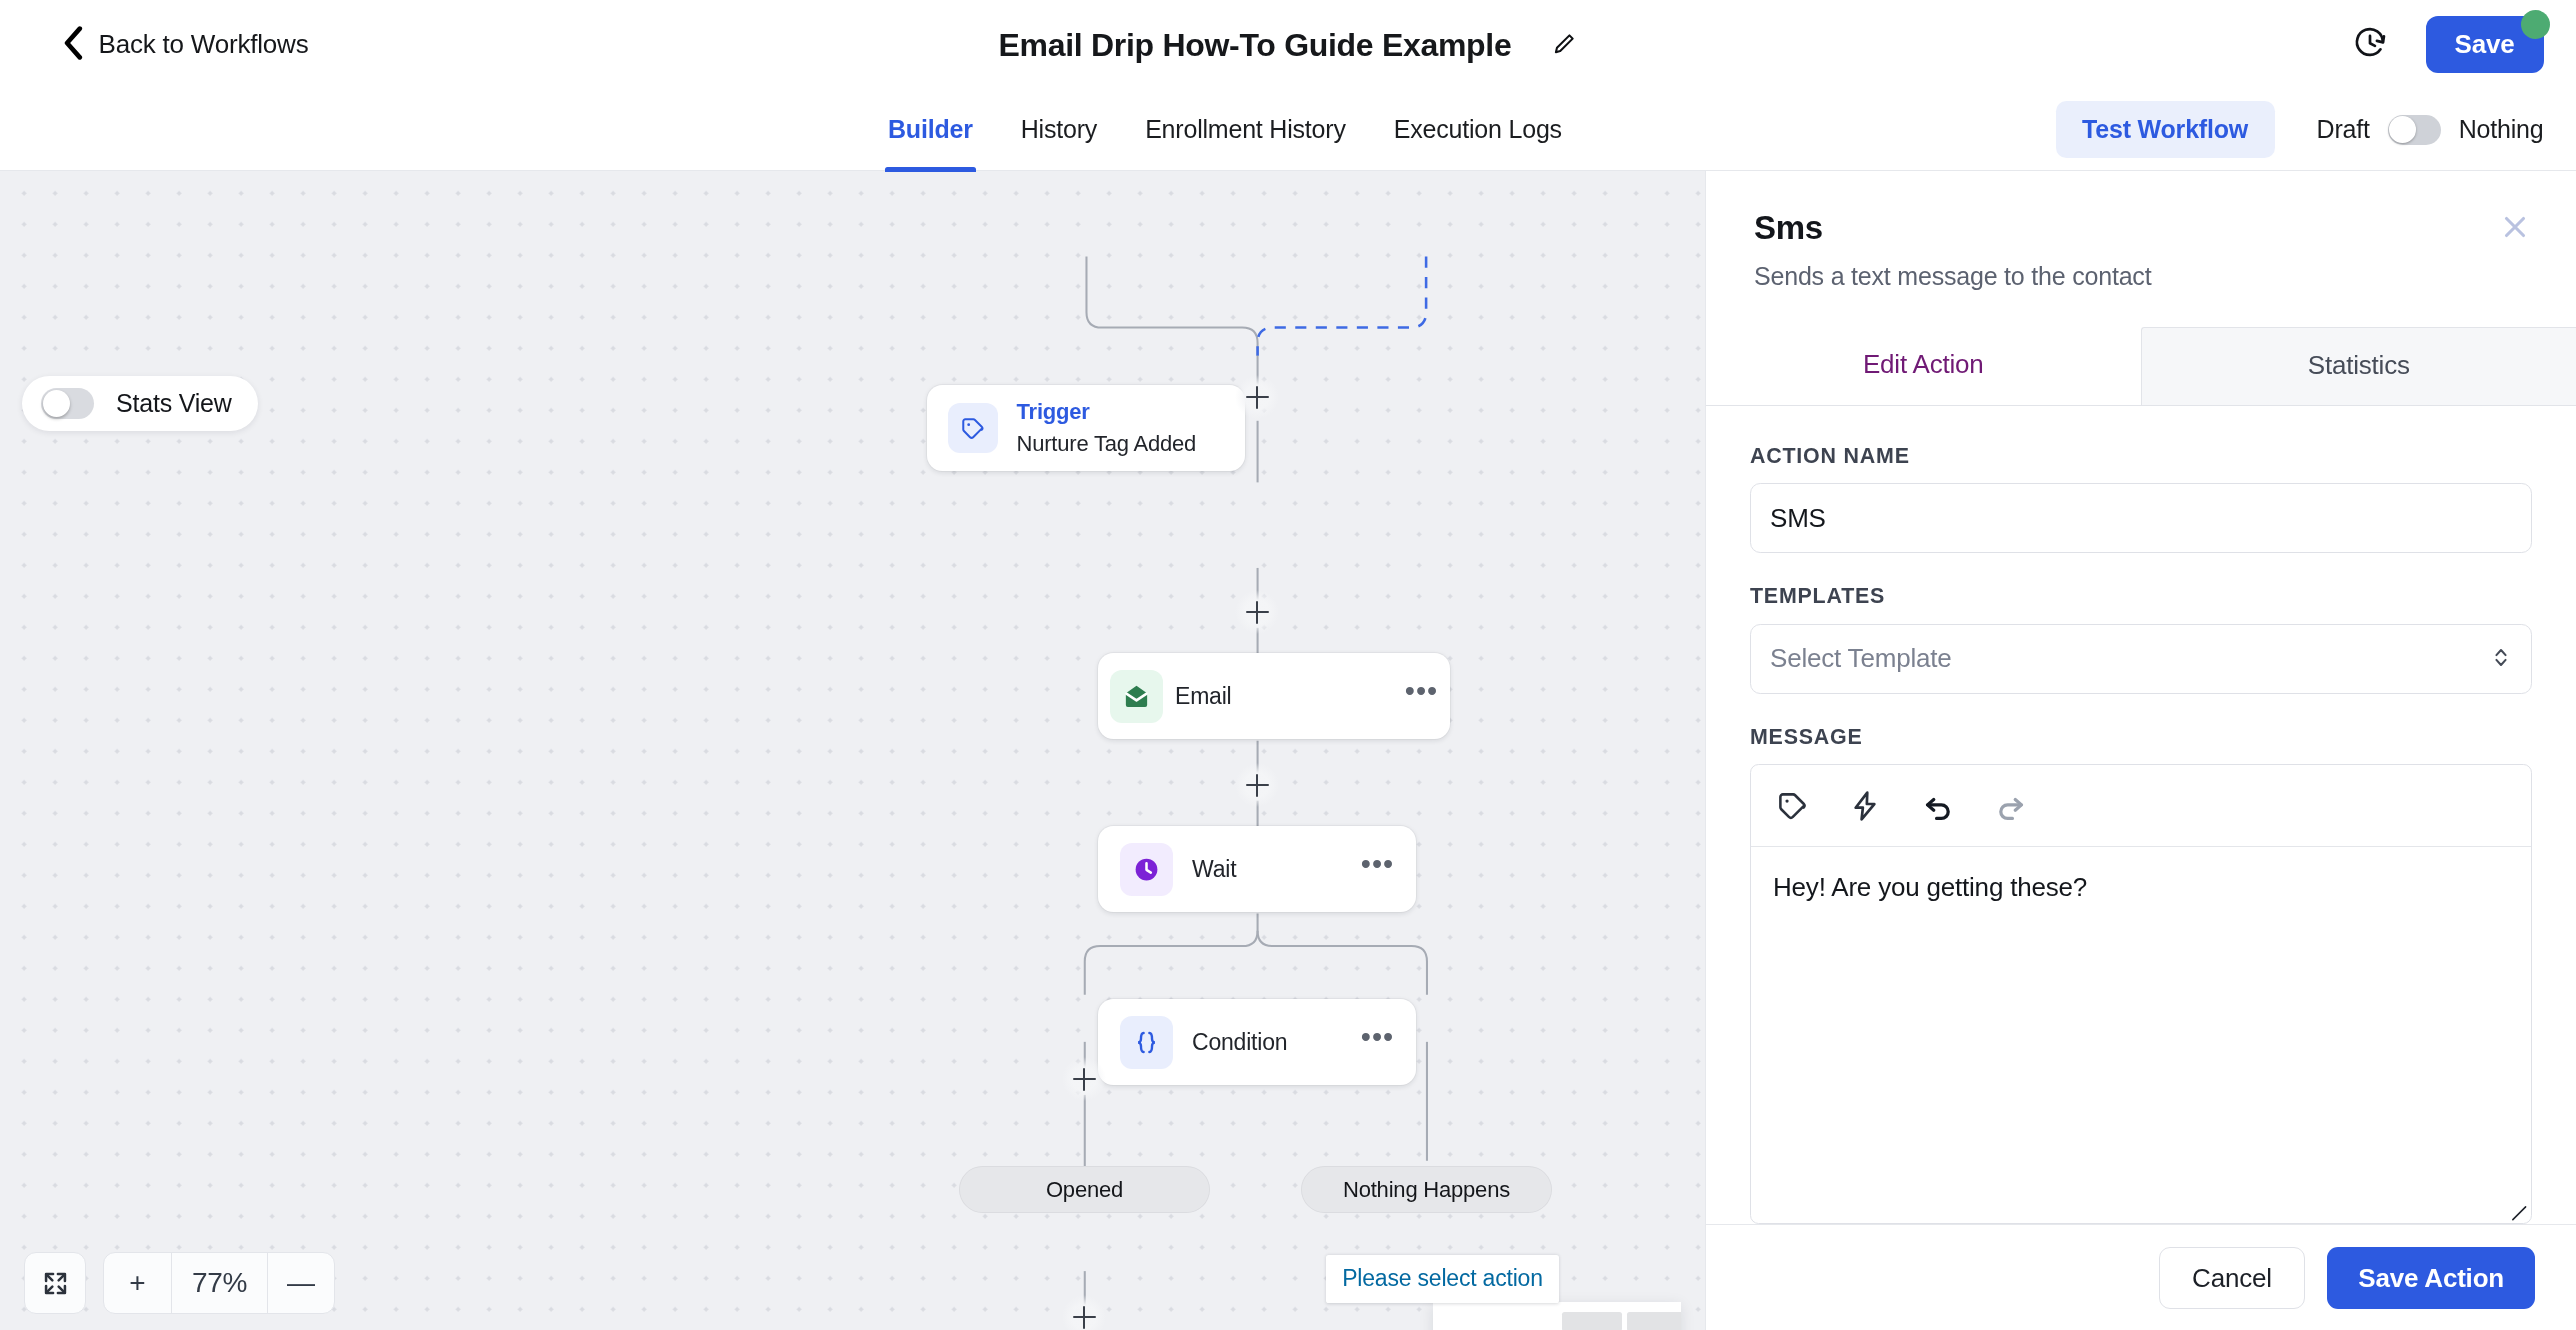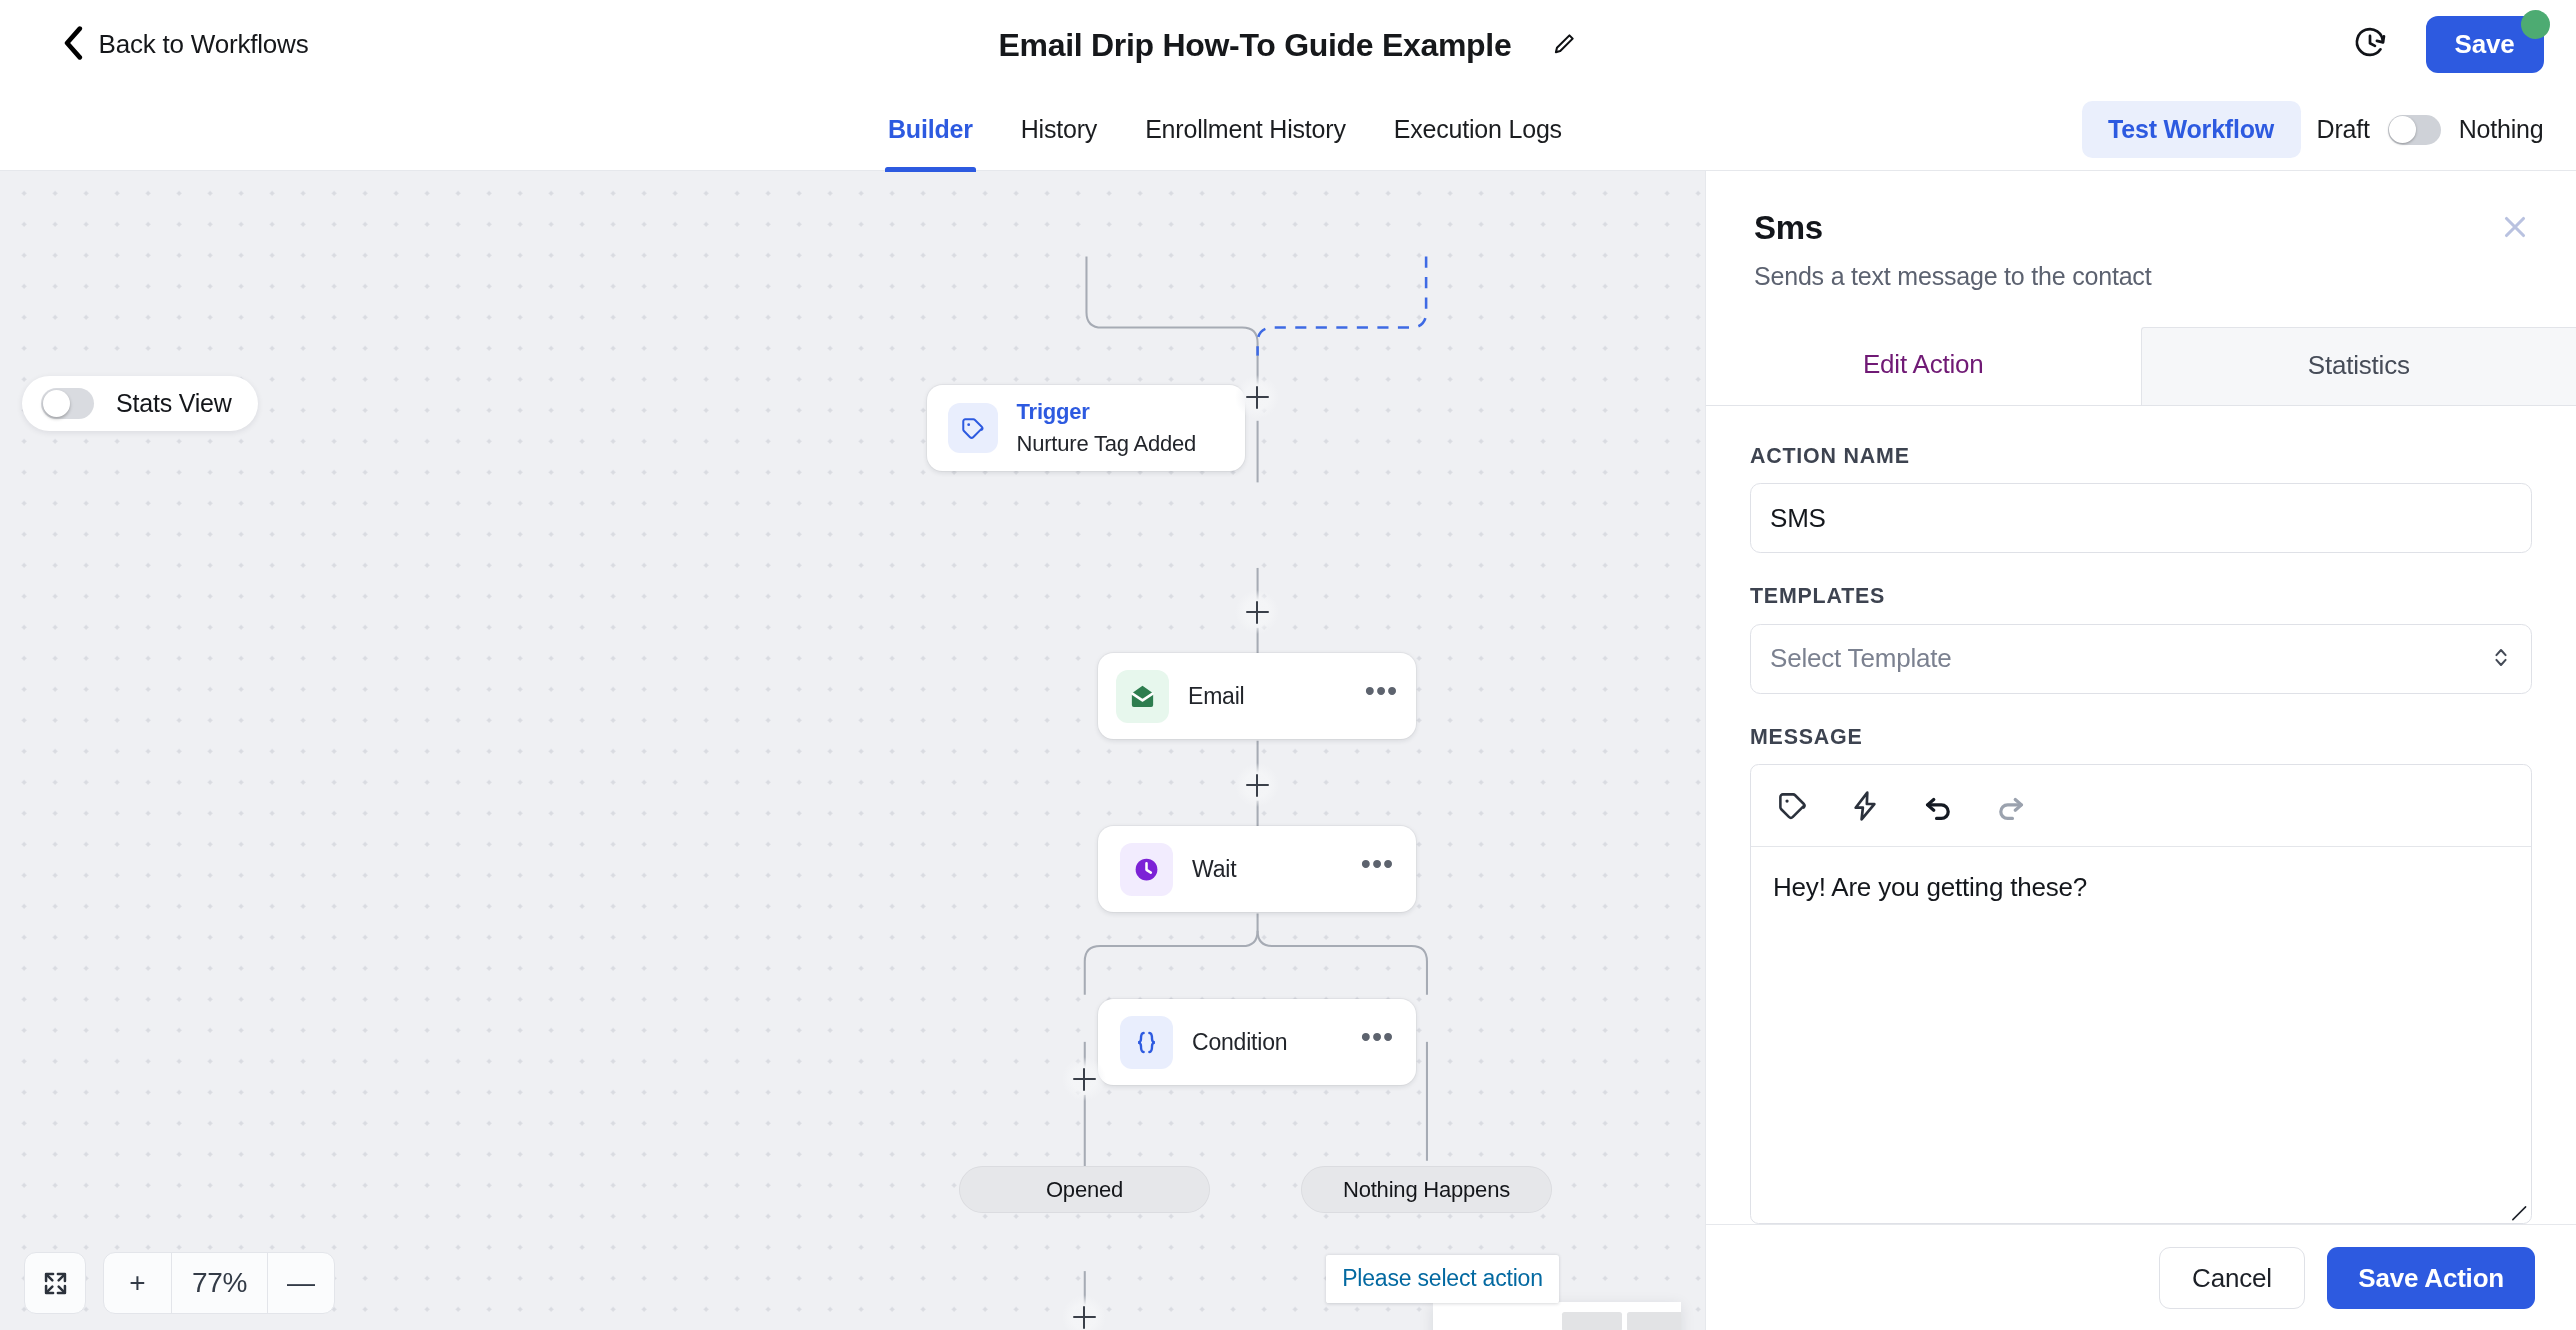--- a/index.html
+++ b/index.html
@@ -59,21 +59,21 @@
     font-size: 25px; color: #1b1d20; cursor: pointer; position: relative;
     letter-spacing: -0.2px;
   }
   .tab.active { color: #2d5ae0; font-weight: 700; }
   .tab.active::after {
     content: ""; position: absolute; left: 20.5px; right: 20.5px; bottom: -1.7px;
     height: 5.1px; background: #2d5ae0; border-radius: 2.6px 2.6px 0 0;
   }
   .tabbar-right {
     margin-left: auto; margin-right: 32.5px;
-    display: flex; align-items: center; gap: 16px;
+    display: flex; align-items: center; gap: 42px;
   }
   .test-wf-btn {
     background: #eaeffc; color: #2d5ae0; border: none; border-radius: 10.3px;
     font-size: 25px; font-weight: 700; padding: 13.7px 26.5px; cursor: pointer;
     font-family: inherit; letter-spacing: -0.2px;
   }
   .publish-group { display: flex; align-items: center; gap: 18px; }
   .pg-label { font-size: 25px; color: #1b1d20; letter-spacing: -0.2px; }
   .toggle-pill {
     width: 53px; height: 30px; border-radius: 15.4px; background: #cfd2d8;
@@ -136,21 +136,21 @@
     position: absolute; left: 1266px; top: 214px; width: 320px; height: 86px;
     border: 2.6px dashed #3e6ae4; background: #eef2fe; border-radius: 12px;
     display: flex; align-items: center; padding: 0 19px; gap: 19px; z-index: 6; cursor: pointer;
   }
   #n-addtrigger .plus-box {
     width: 50px; height: 50px; border-radius: 11px; background: #d5e0fb;
     display: flex; align-items: center; justify-content: center; flex: 0 0 50px;
   }
   #n-addtrigger .at-label { font-size: 23px; font-weight: 700; color: #2d5ae0; letter-spacing: -0.2px; }
 
-  #n-email { left: 1098px; top: 482px; width: 318px; height: 86px; padding: 0 18px; gap: 19px; }
+  #n-email { left: 1098px; top: 482px; width: 352px; height: 86px; padding: 0 12px; gap: 12px; }
   #n-email .node-ico { background: #e7f7ed; }
   #n-wait { left: 1098px; top: 655px; width: 318px; height: 86px; padding: 0 22px; gap: 19px; }
   #n-wait .node-ico { background: #f2ecfe; }
   #n-cond { left: 1098px; top: 828px; width: 318px; height: 86px; padding: 0 22px; gap: 19px; }
   #n-cond .node-ico { background: #e9eefd; }
 
   .branch-pill {
     position: absolute; height: 47px; border-radius: 24px; background: #e6e7ea;
     display: flex; align-items: center; justify-content: center;
     font-size: 22px; color: #15171b; z-index: 6; cursor: pointer;

